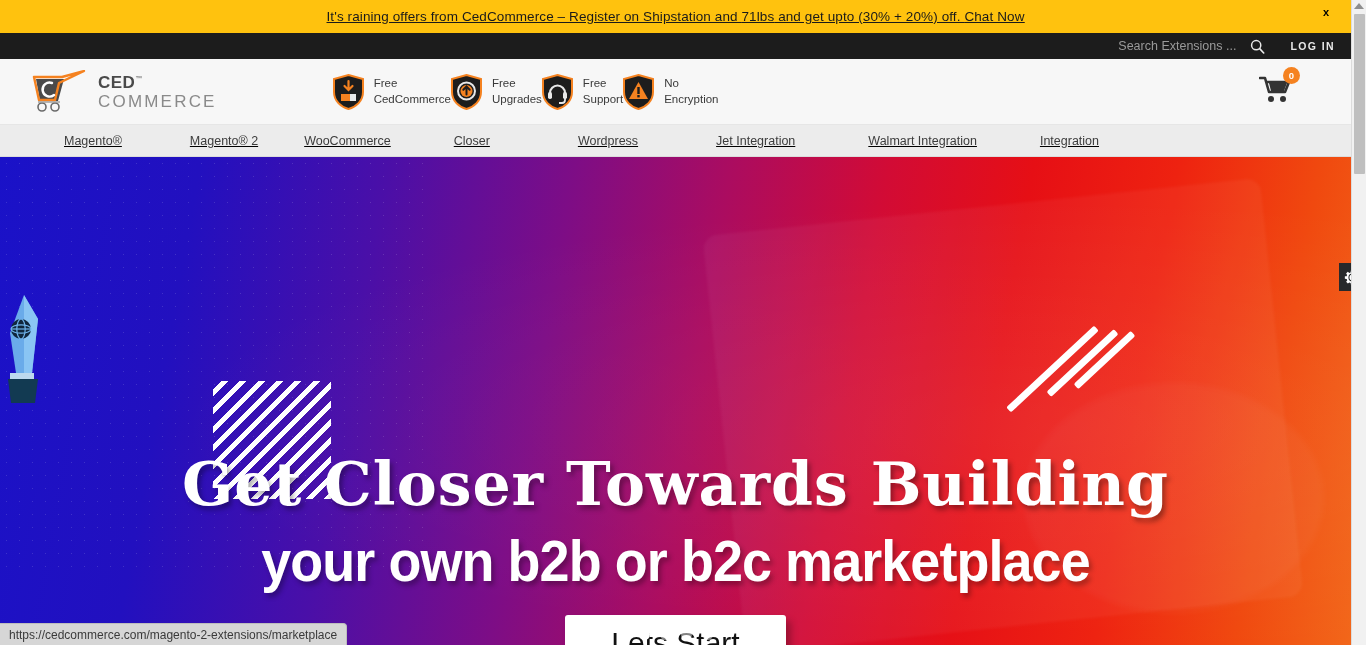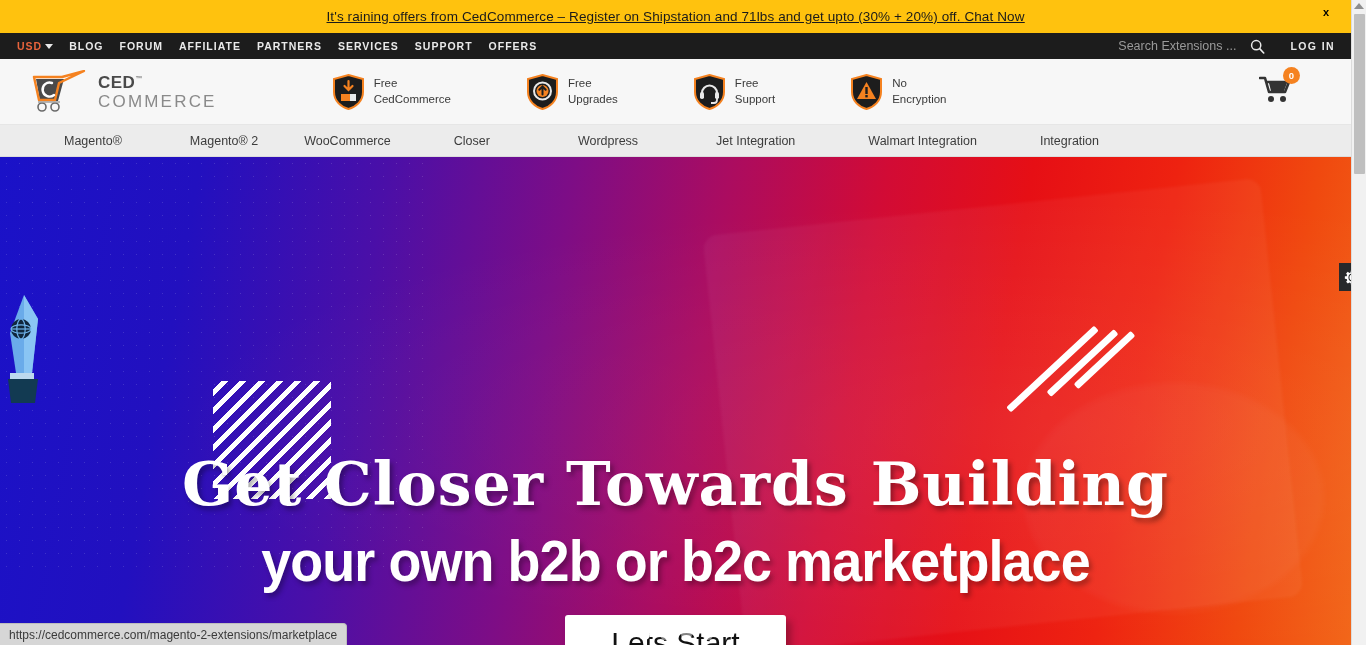--- a/index.html
+++ b/index.html
@@ -57,35 +57,36 @@
   .headerbar {
     height:66px; background:#f7f7f7; display:flex; align-items:center;
     position:relative; border-bottom:1px solid #e6e6e6;
   }
   .logo { display:flex; align-items:center; margin-left:28px; cursor:pointer; }
   .logo-text { margin-left:8px; line-height:1; }
   .logo-ced { font-size:17px; font-weight:bold; color:#4a4a4a; letter-spacing:0.5px; position:relative; }
   .logo-tm { font-size:7px; vertical-align:super; color:#7a7a7a; }
   .logo-commerce { font-size:17px; color:#8a8a8a; letter-spacing:2.2px; margin-top:2px; }
 
-  .badges { display:flex; align-items:flex-end; margin-left:116px; gap:76px; }
+  .badges { display:flex; align-items:flex-end; margin-left:116px; }
   .badge { display:flex; align-items:center; gap:10px; }
   .badge-label { font-size:11.5px; color:#3a3a3a; line-height:1.35; }
 
   .cart-wrap { position:absolute; right:58px; top:50%; transform:translateY(-50%); cursor:pointer; }
   .cart-badge {
     position:absolute; right:-7px; top:-8px; width:17px; height:17px; border-radius:50%;
     background:#f58220; color:#fff; font-size:9.5px; font-weight:bold;
     display:flex; align-items:center; justify-content:center;
   }
 
   
   .catnav {
     height:32px; background:#ececec; display:flex; align-items:center;
     border-bottom:1px solid #dcdcdc;
+    text-decoration:underline;
   }
   .cat-item { font-size:12.5px; color:#3c3c3c; cursor:pointer; white-space:nowrap; }
 
   
   .hero {
     position:relative; height:491px; overflow:hidden;
     background:linear-gradient(100deg,
       #1a12c8 0%, #2210bf 14%, #4a0fa8 27%, #7d0d86 40%,
       #ab0c60 51%, #d20b35 62%, #e60f15 72%, #ee2210 82%,
       #f0490f 92%, #f2671a 100%);
@@ -186,33 +187,20 @@
 <div class="viewport">
 
   <div class="promo">
     <div class="promo-text">
       <span>It's raining offers from CedCommerce – Register on </span><a href="#">Shipstation</a><span> and </span><a href="#">71lbs</a><span> and get upto (30% + 20%) off. </span><a href="#">Chat Now</a>
     </div>
     <div class="promo-close">x</div>
   </div>
 
   <div class="topnav">
-    <div class="topnav-left">
-      <div class="curr">
-        <span>USD</span>
-        <span class="caret"></span>
-      </div>
-      <div class="topnav-item">BLOG</div>
-      <div class="topnav-item">FORUM</div>
-      <div class="topnav-item">AFFILIATE</div>
-      <div class="topnav-item">PARTNERS</div>
-      <div class="topnav-item">SERVICES</div>
-      <div class="topnav-item">SUPPORT</div>
-      <div class="topnav-item">OFFERS</div>
-    </div>
     <div class="topnav-right">
       <input class="search-input" type="text" placeholder="Search Extensions ..." style="">
       <div class="search-btn">
         <svg width="15" height="15" viewBox="0 0 16 16">
           <circle cx="6.6" cy="6.6" r="4.9" fill="none" stroke="#e8e8e8" stroke-width="1.6"></circle>
           <line x1="10.3" y1="10.3" x2="14.6" y2="14.9" stroke="#e8e8e8" stroke-width="1.8" stroke-linecap="round"></line>
         </svg>
       </div>
       <div class="login-link">LOG IN</div>
     </div>

